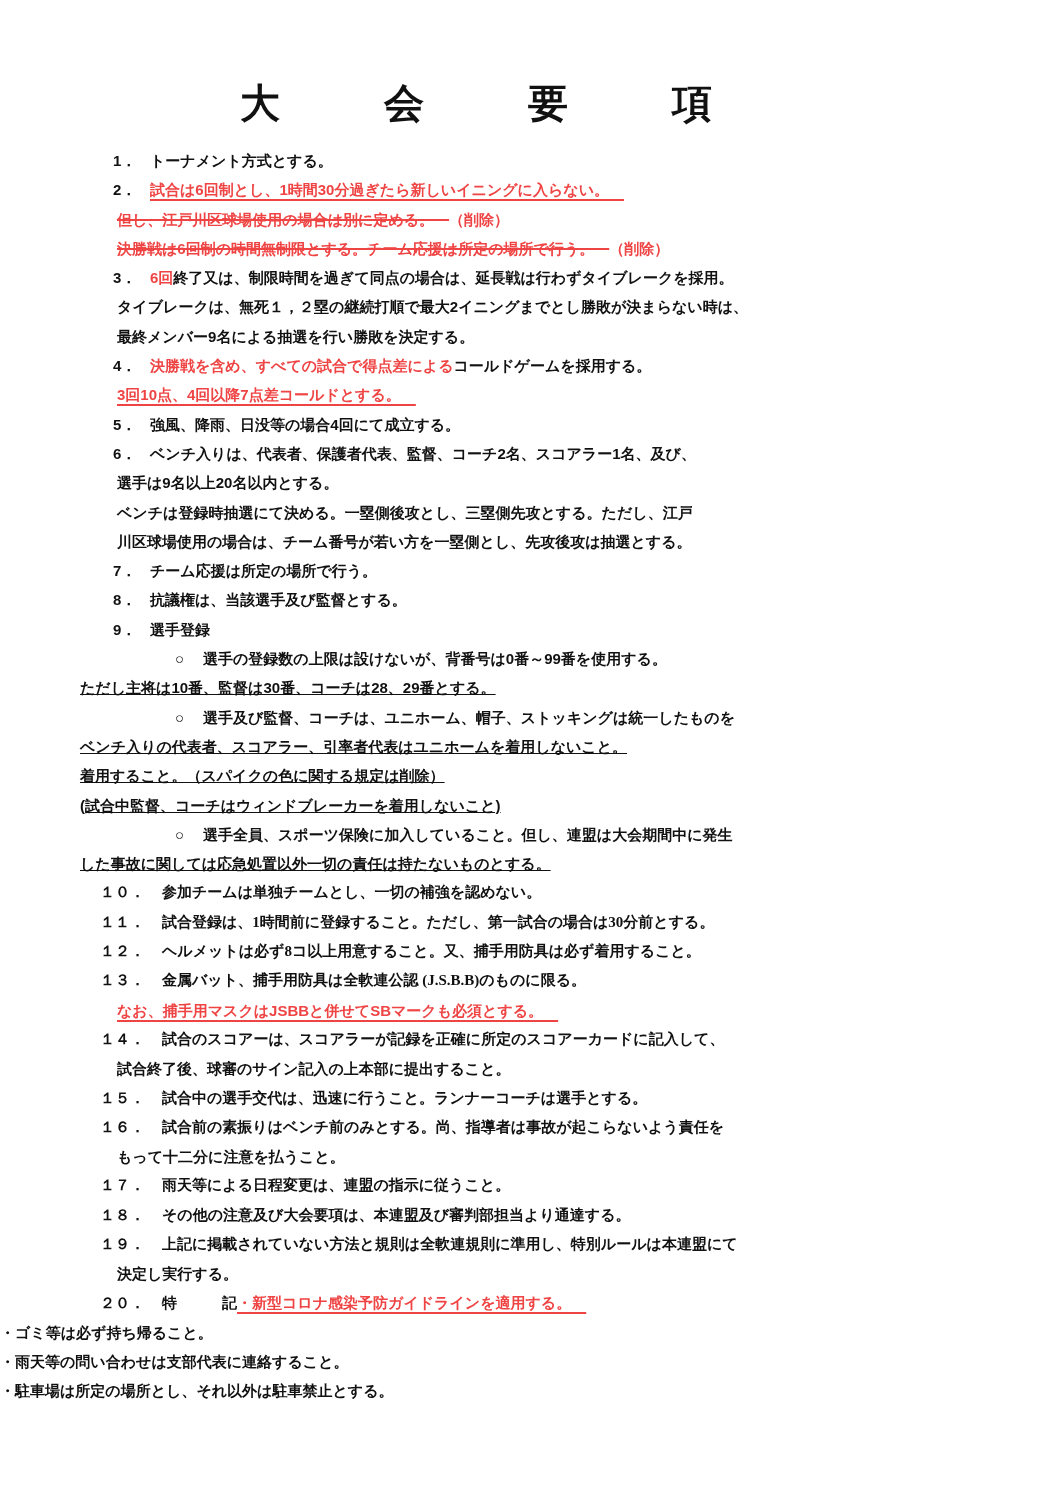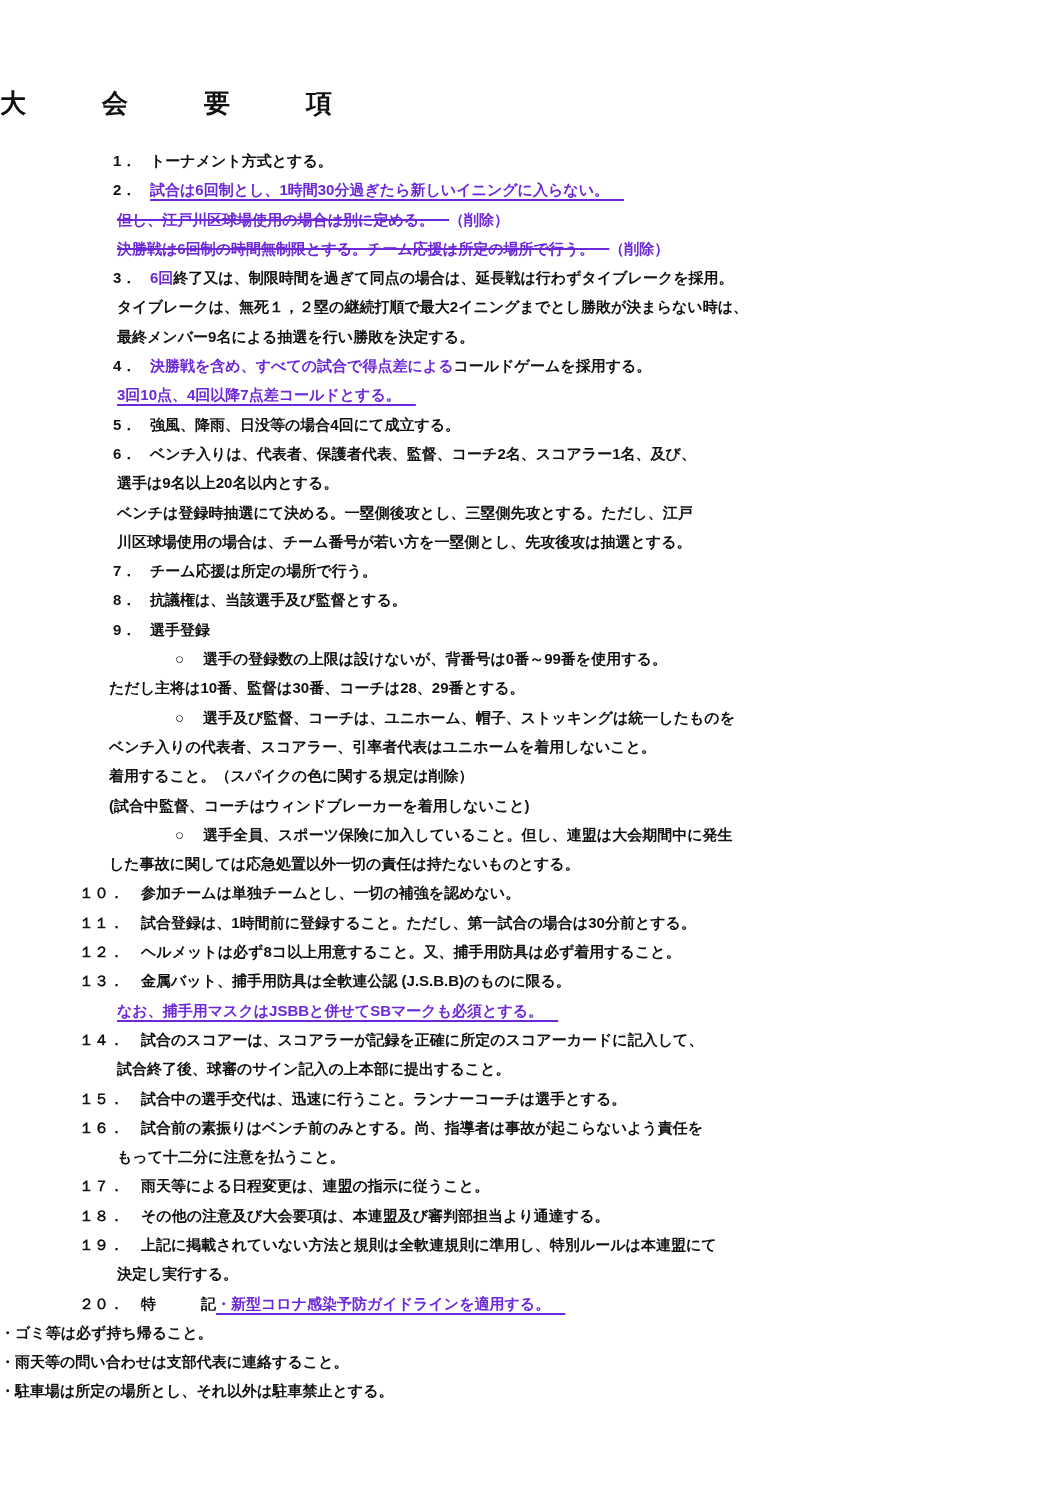--- a/index.html
+++ b/index.html
@@ -9,47 +9,48 @@
     font-family:"Liberation Sans","DejaVu Sans",sans-serif;
     font-weight:bold;
     color:#111111;
     position:relative;
     overflow:hidden;
   }
   .title{
     position:absolute;
     top:84px;left:0;
     width:960px;
-    font-size:26px;
+    text-align:center;
+    font-size:40px;
     line-height:38px;
     letter-spacing:8px;
     color:#111111;
     white-space:pre;
   }
   .doc{
     position:absolute;
     top:146px;left:0;
     width:1058px;
     font-size:15px;
   }
   .line{
     line-height:29.3px;
     white-space:pre;
   }
   .marker{display:inline-block;}
   .num1{padding-left:113px;}
   .num1 .marker{width:37px;}
-  .num2{padding-left:79px;}
+  .num2{padding-left:100px;font-family:Liberation Serif, serif;}
   .num2 .marker{width:62px;}
   .text{padding-left:117px;}
   .circ{padding-left:163px;margin-left:12px;}
   .circ .marker{width:28px;}
-  .circtext{padding-left:109px;}
+  .circtext{padding-left:80px;text-decoration:underline;}
   .b20{}
-  .red{color:#6d28d9;}
+  .red{color:#ef4444;}
   .u{
     text-decoration:underline;
     text-decoration-thickness:2px;
     text-underline-offset:4px;
   }
   .strike{
     text-decoration:line-through;
     text-decoration-thickness:2px;
   }
 </style>

